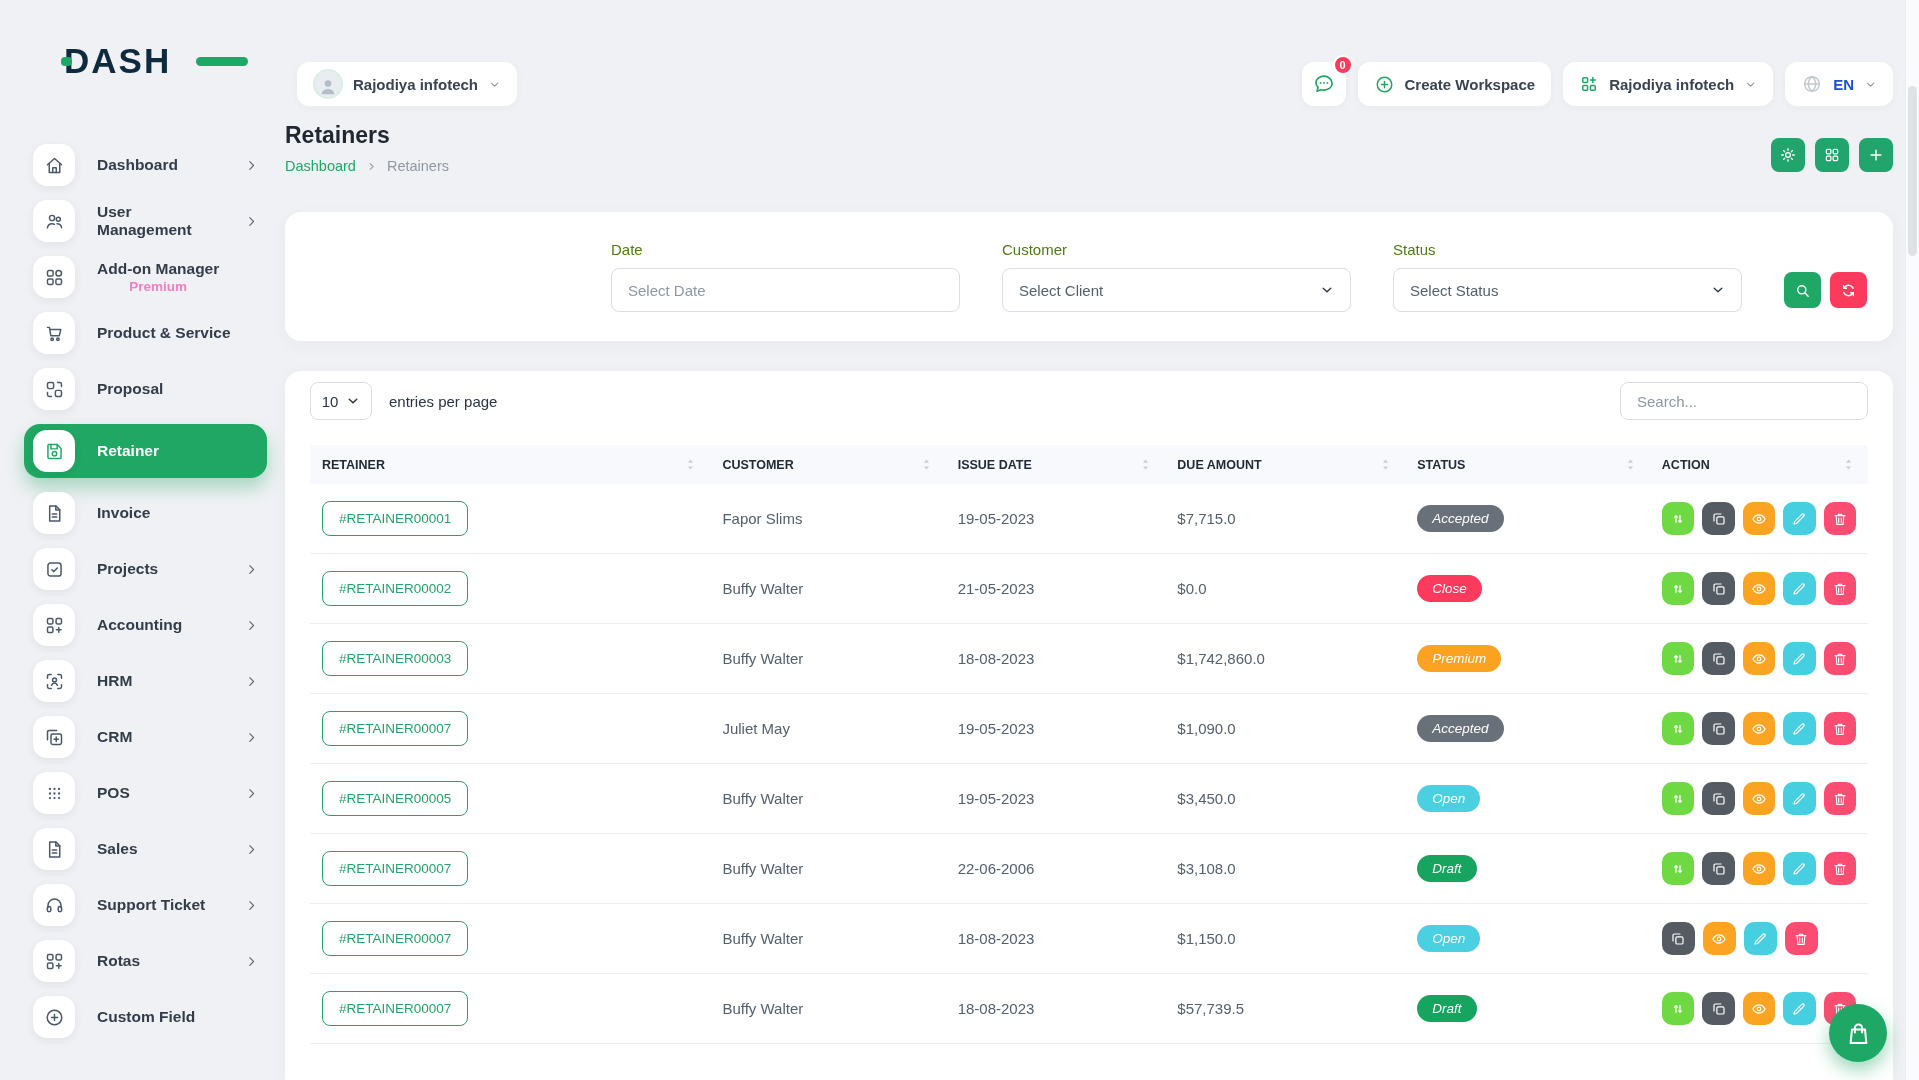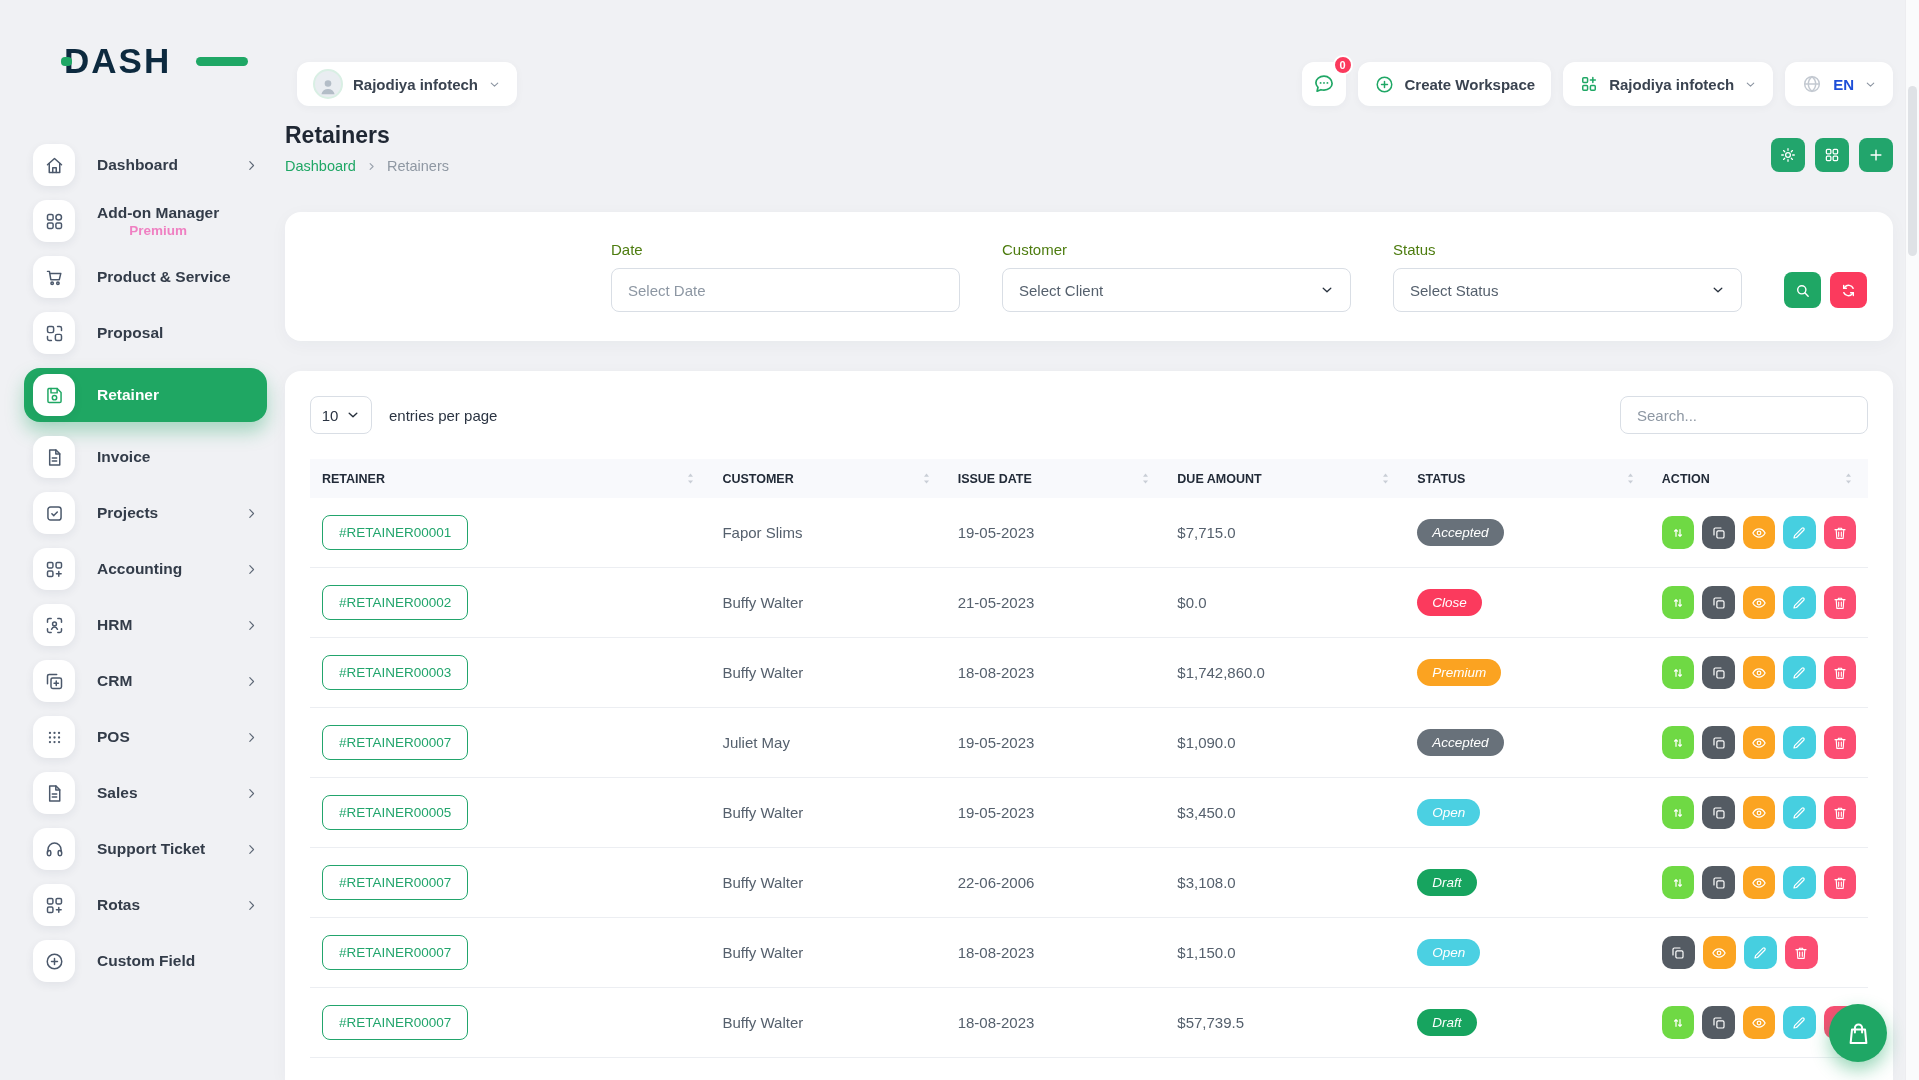--- a/index.html
+++ b/index.html
@@ -66,21 +66,21 @@
   .fake-select { width:100%; height:44px; border:1px solid #d9dee5; border-radius:8px; padding:0 16px; display:flex; align-items:center; justify-content:space-between; cursor:pointer; background:#fff; }
   .fs-value { font-size:15px; color:#55606d; }
   .fs-chev { color:#27303d; display:flex; } .fs-chev svg { width:14px; height:14px; }
   .filter-btns { display:flex; gap:9px; flex-shrink:0; padding-bottom:4px; }
   .mini-btn { width:37px; height:36px; border-radius:8px; border:none; color:#fff; display:flex; align-items:center; justify-content:center; cursor:pointer; }
   .mini-btn svg { width:17px; height:17px; }
   .mini-btn.search { background:#1fa765; }
   .mini-btn.reset { background:#fb3a5d; }
 
   
-  .table-card { margin-top:30px; padding:25px 25px 0; border-radius:16px 16px 0 0; flex:1; overflow:hidden; }
+  .table-card { margin-top:30px; padding:11px 25px 0; border-radius:16px 16px 0 0; flex:1; overflow:hidden; }
   .table-controls { display:flex; align-items:center; justify-content:space-between; }
   .tc-left { display:flex; align-items:center; gap:17px; }
   .page-size { width:62px; height:38px; border:1px solid #d9dee5; border-radius:8px; display:flex; align-items:center; justify-content:center; gap:8px; cursor:pointer; background:#fff; }
   .ps-value { font-size:15px; color:#2a3342; }
   .entries-label { font-size:15px; color:#2b3442; }
   .search-input { width:248px; height:38px; }
 
   table { width:100%; border-collapse:collapse; table-layout:fixed; margin-top:25px; }
   thead th { background:#f8f9fc; padding:12px 12px; font-size:12.5px; font-weight:700; color:#222b38; text-align:left; }
   .th-inner { display:flex; align-items:center; justify-content:space-between; }
@@ -113,20 +113,38 @@
         <div class="menu-item">
           <span class="mi-icon">
             <svg viewBox="0 0 24 24" fill="none" stroke="currentColor" stroke-width="1.7" stroke-linecap="round" stroke-linejoin="round">
               <path d="M4 11.2 12 4l8 7.2"></path>
               <path d="M6 9.6V20h12V9.6"></path>
               <path d="M10 20v-5.4h4V20"></path>
             </svg>
           </span>
           <span class="mi-text">
             <span class="mi-label">Dashboard</span>
+          </span>
+          <span class="mi-chev">
+            <svg viewBox="0 0 24 24" fill="none" stroke="currentColor" stroke-width="1.8" stroke-linecap="round" stroke-linejoin="round">
+              <path d="M9.3 5.8 15.3 12l-6 6.2"></path>
+            </svg>
+          </span>
+        </div>
+        <div class="menu-item">
+          <span class="mi-icon">
+            <svg viewBox="0 0 24 24" fill="none" stroke="currentColor" stroke-width="1.7" stroke-linecap="round" stroke-linejoin="round">
+              <circle cx="9.2" cy="8" r="3"></circle>
+              <path d="M3.9 19.3c.4-2.9 2.6-4.8 5.3-4.8 1 0 1.9.2 2.7.7"></path>
+              <circle cx="16.4" cy="9.4" r="2.3"></circle>
+              <path d="M14.9 14.6c2.8 0 4.8 1.8 5.2 4.5"></path>
+            </svg>
+          </span>
+          <span class="mi-text">
+            <span class="mi-label">User Management</span>
           </span>
           <span class="mi-chev">
             <svg viewBox="0 0 24 24" fill="none" stroke="currentColor" stroke-width="1.8" stroke-linecap="round" stroke-linejoin="round">
               <path d="M9.3 5.8 15.3 12l-6 6.2"></path>
             </svg>
           </span>
         </div>
         <div class="menu-item">
           <span class="mi-icon">
             <svg viewBox="0 0 24 24" fill="none" stroke="currentColor" stroke-width="1.7" stroke-linecap="round" stroke-linejoin="round">

